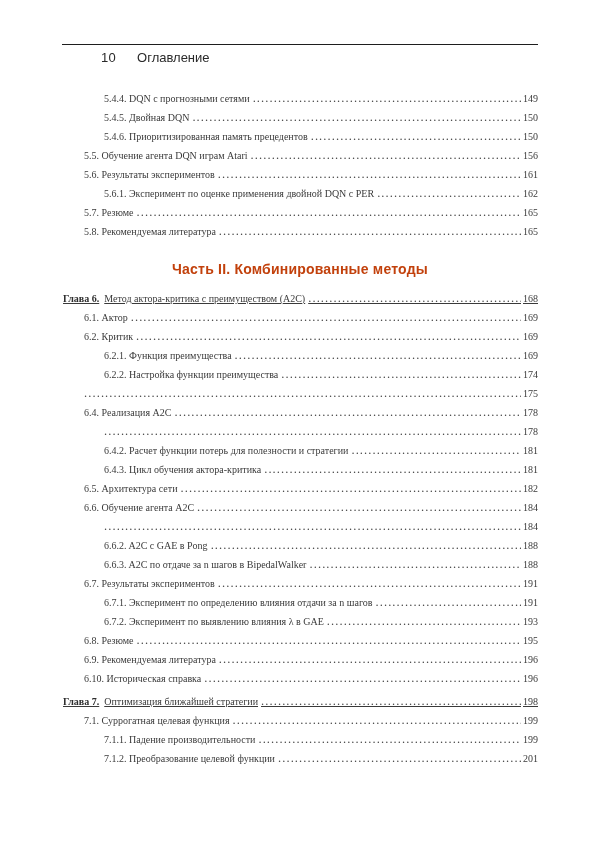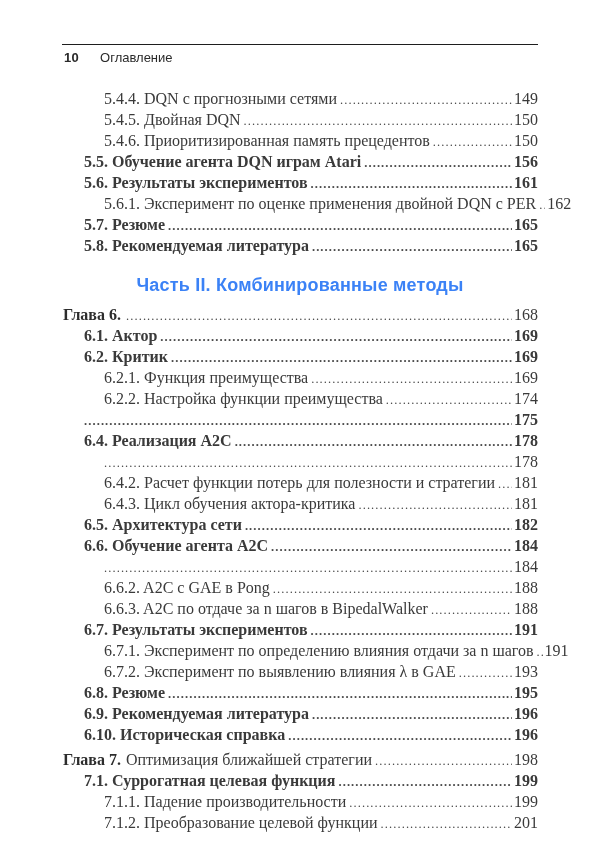--- a/index.html
+++ b/index.html
@@ -25,33 +25,33 @@
     margin-top: 4px;
     padding-left: 2px;
     display: flex;
     align-items: baseline;
     gap: 21px;
     font-family: "Liberation Sans", sans-serif;
     font-size: 13px;
     line-height: 17px;
     color: #2a2a2a;
   }
-  .head-row .pagenum { font-weight: 700; letter-spacing: 0.3px; }
+  .head-row .pagenum { font-weight: 400; letter-spacing: 0.3px; margin-left: 37px; }
   
   .toc { margin-top: 23px; }
   .row {
     display: flex;
     align-items: baseline;
     line-height: 19px;
-    font-size: 16px;
+    font-size: 10px;
     color: #3a3a3a;
     white-space: nowrap;
   }
-  .lvl0 { padding-left: 1px; }
-  .lvl1 { padding-left: 22px; font-weight: bold; }
+  .lvl0 { padding-left: 1px; text-decoration: underline; }
+  .lvl1 { padding-left: 22px; }
   .lvl2 { padding-left: 42px; }
   .prefix { font-weight: 700; margin-right: 5px; color: #2d2d2d; }
   .title { flex: 0 0 auto; padding-right: 3px; }
   .dots {
     flex: 1 1 auto;
     overflow: hidden;
     white-space: nowrap;
     min-width: 6px;
     color: #4a4a4a;
   }
@@ -59,23 +59,23 @@
     content: "......................................................................................................................................................................................................";
     letter-spacing: 1.1px;
     font-size: 12.5px;
   }
   .pg { flex: 0 0 auto; padding-left: 2px; }
   .part-title {
     margin: 18px 0 10px;
     text-align: center;
     font-family: "Liberation Sans", sans-serif;
     font-weight: 700;
-    font-size: 18px;
+    font-size: 14px;
     line-height: 20px;
-    color: #3b82f6;
+    color: #c2410c;
     letter-spacing: 0.2px;
   }
   .gap-before { margin-top: 4px; }
 </style>
 </head>
 <body>
 
 <div class="page">
   <header>
     <div class="rule"></div>
@@ -125,20 +125,21 @@
         <div class="row lvl1">
           <span class="title">5.8. Рекомендуемая литература</span>
           <span class="dots"></span>
           <span class="pg">165</span>
         </div>
       </div>
       <div class="part-title">Часть II. Комбинированные методы</div>
       <div class="group">
         <div class="row lvl0">
           <span class="prefix">Глава 6.</span>
+          <span class="title">Метод актора-критика с преимуществом (A2C)</span>
           <span class="dots"></span>
           <span class="pg">168</span>
         </div>
         <div class="row lvl1">
           <span class="title">6.1. Актор</span>
           <span class="dots"></span>
           <span class="pg">169</span>
         </div>
         <div class="row lvl1">
           <span class="title">6.2. Критик</span>

